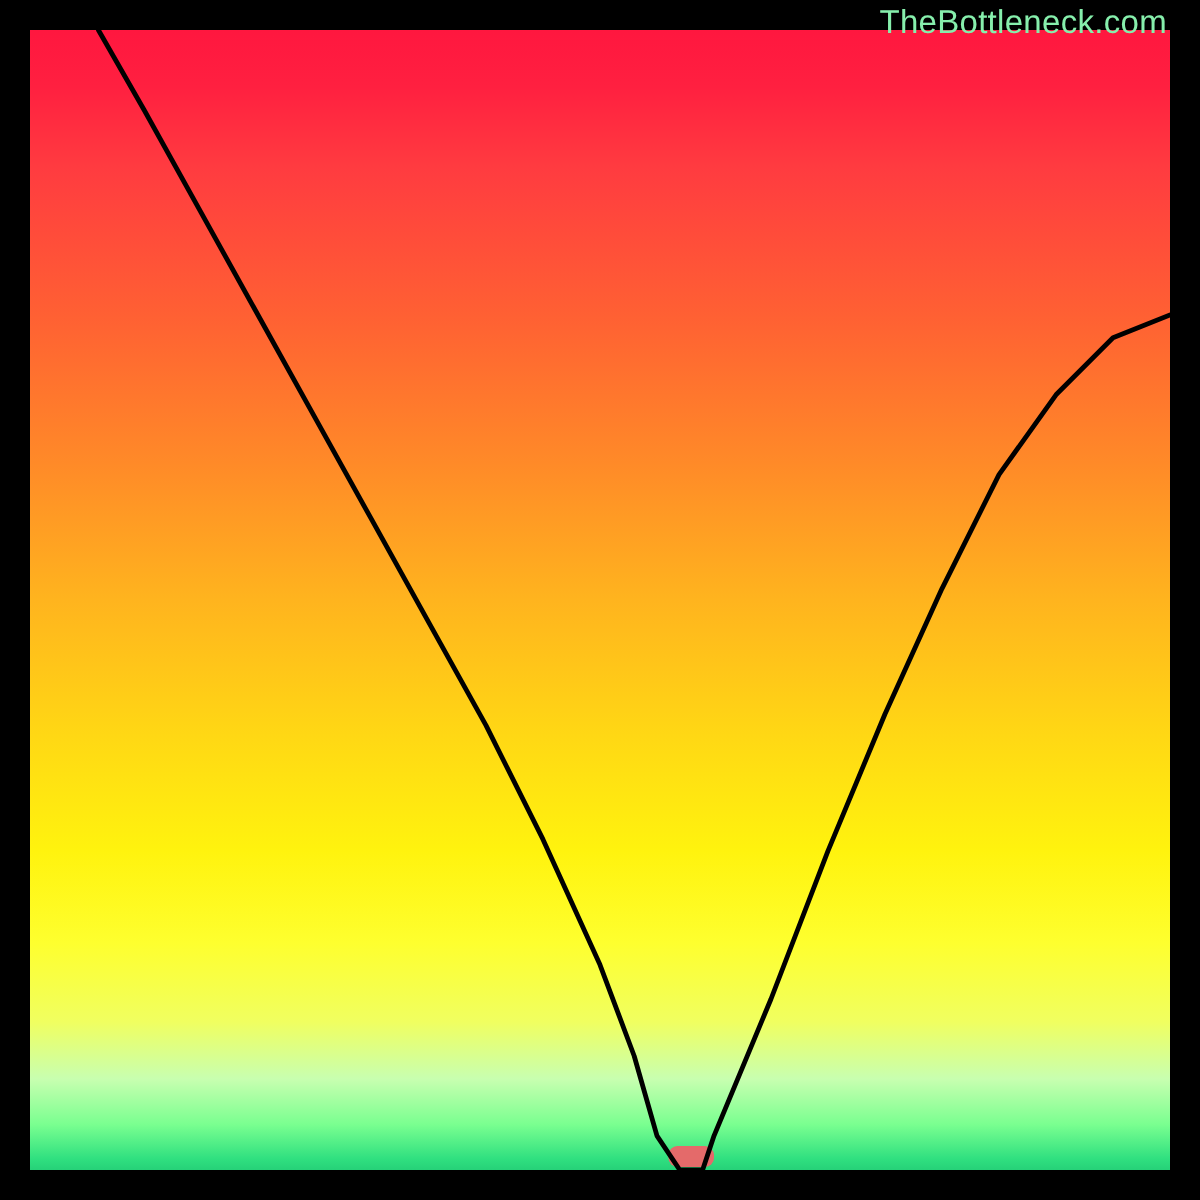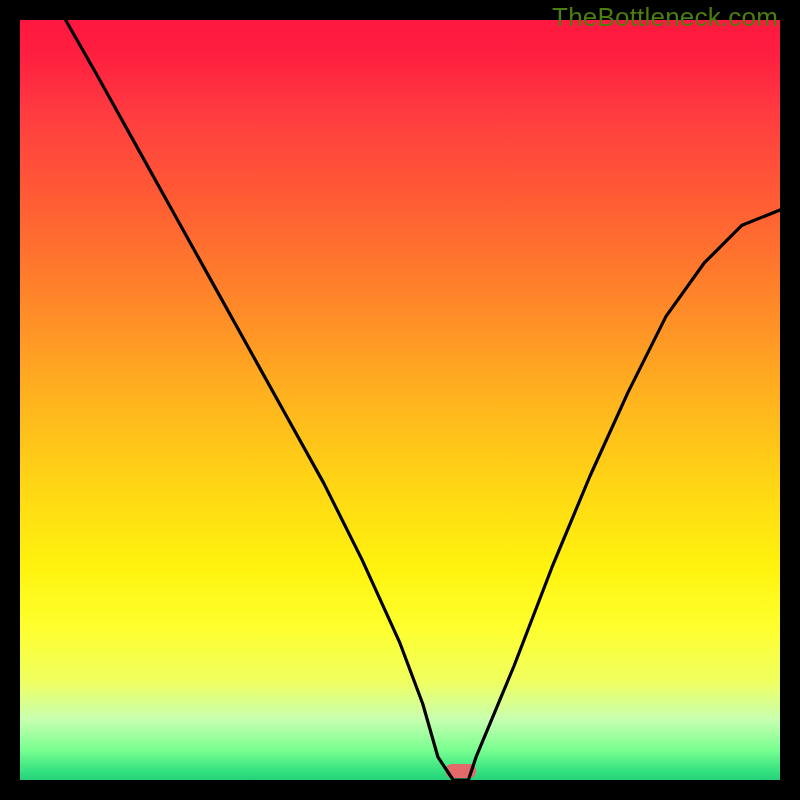--- a/index.html
+++ b/index.html
@@ -52,22 +52,22 @@
   .curve-svg {
     position: absolute;
     left: 0; top: 0;
     width: 100%;
     height: 100%;
   }
   .watermark {
     position: absolute;
     top: 2px;
     right: 22px;
-    color: #4d7c0f;
-    font-size: 26px;
+    color: #86efac;
+    font-size: 22px;
     font-weight: 500;
     letter-spacing: 0.2px;
     user-select: none;
   }
 </style>
 </head>
 <body>
 
 <div class="frame">
 

